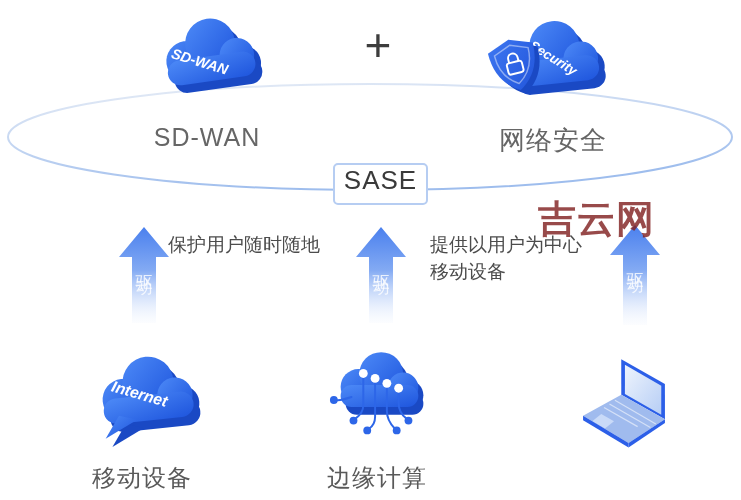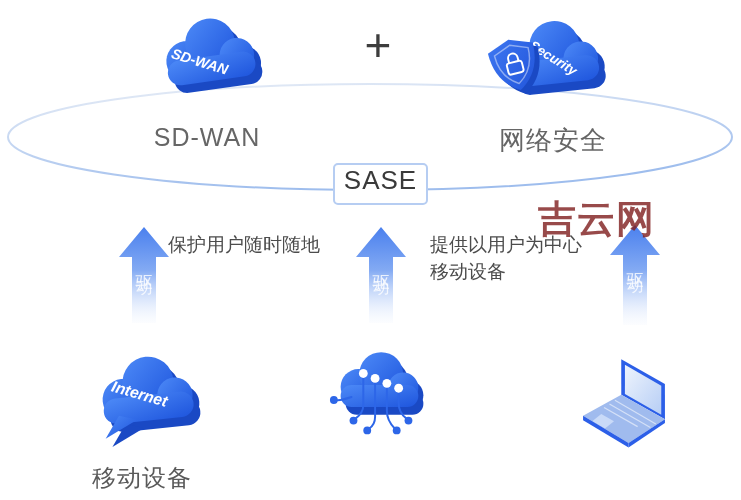--- a/index.html
+++ b/index.html
@@ -192,14 +192,15 @@
       <path d="M45 47 L90 73"></path>
       <path d="M39 51 L84 77"></path>
       <path d="M33 55 L70 76"></path>
     </g>
     <polygon points="30,62 44,70 34,78 20,70" fill="#c9daf8"></polygon>
     <polygon points="10,64 60,94 60,99 10,69" fill="#2c5fe8"></polygon>
     <polygon points="60,94 100,68 100,72 60,99" fill="#2c5fe8"></polygon>
   </svg>
 
   <div class="abs caption bottom" style="left:62px;top:462px;width:160px">移动设备</div>
+  <div class="abs caption bottom" style="left:297px;top:462px;width:160px">边缘计算</div>
 
 </div>
 
 </body></html>

